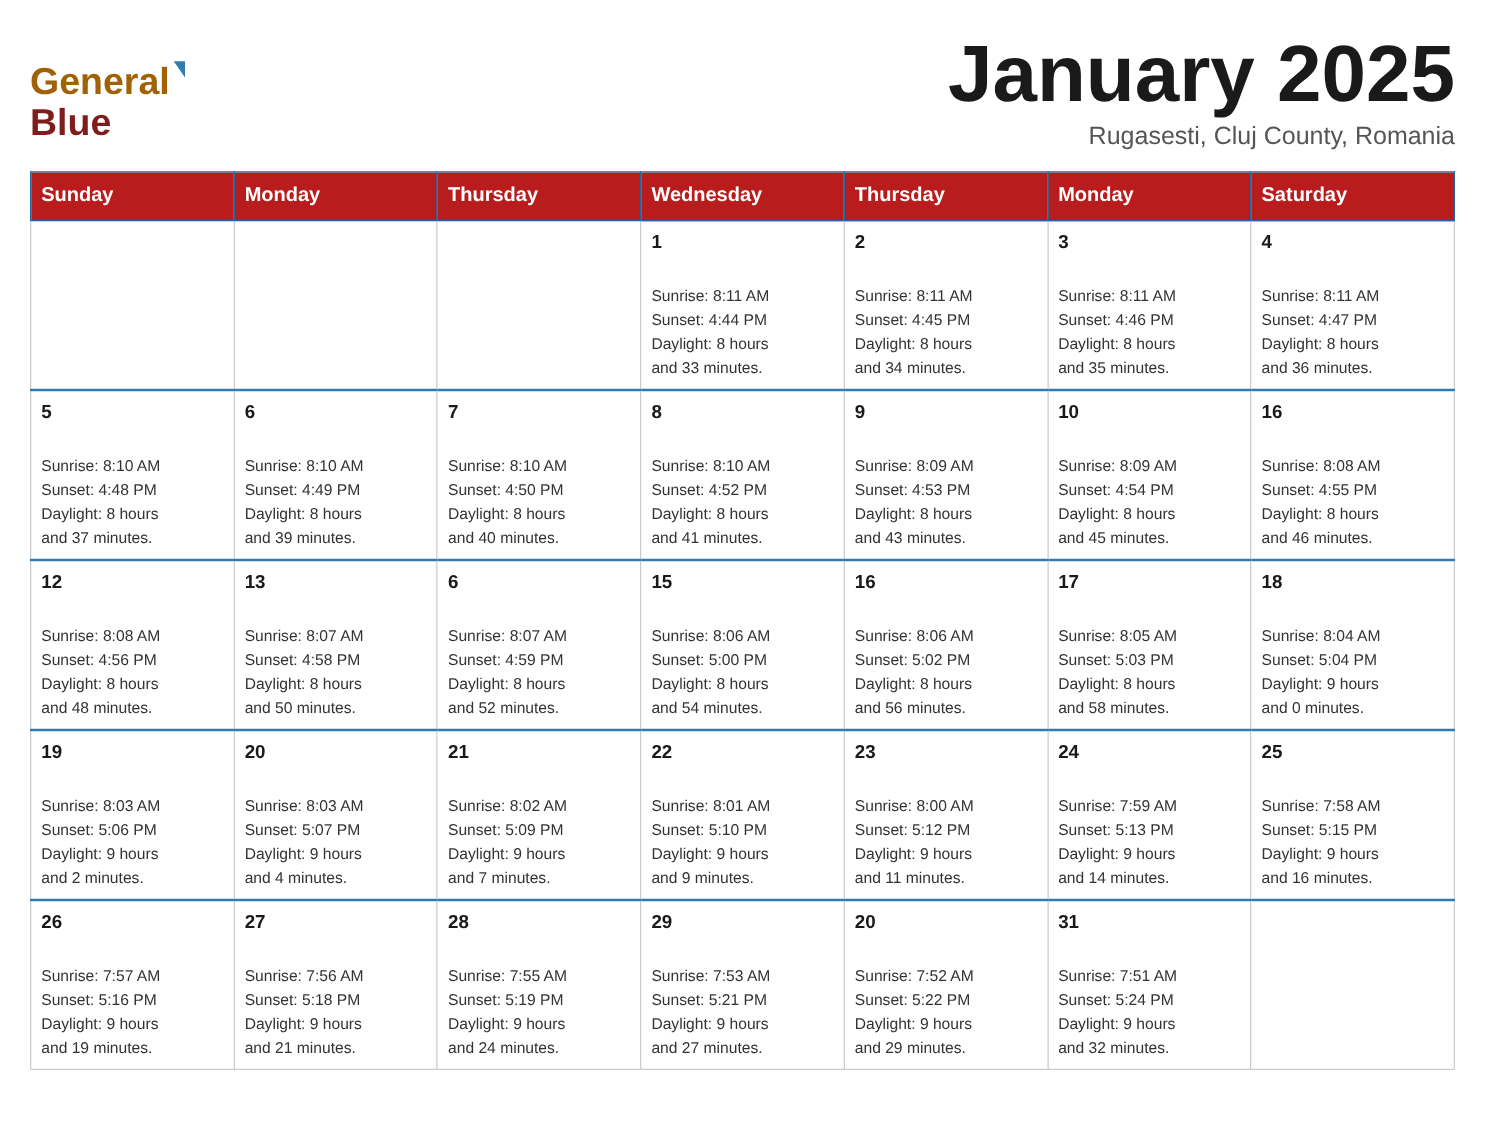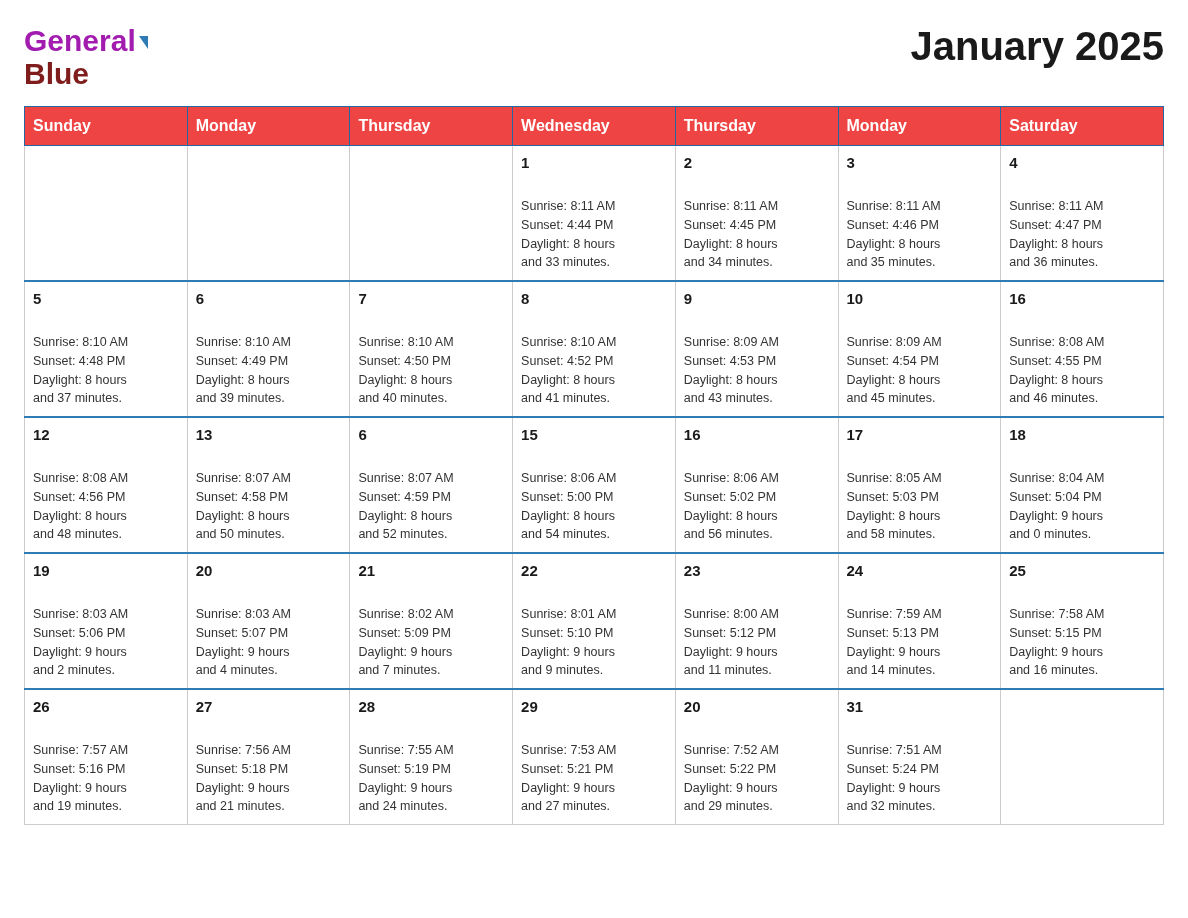--- a/index.html
+++ b/index.html
@@ -14,37 +14,37 @@
     .header {
       display: flex;
       justify-content: space-between;
       align-items: flex-start;
       margin-bottom: 16px;
     }
     .title-block {
       text-align: right;
     }
     .calendar-title {
-      font-size: 40px;
+      font-size: 64px;
       font-weight: bold;
       color: #1a1a1a;
       line-height: 1.1;
     }
     .calendar-subtitle {
       font-size: 20px;
       color: #555;
       margin-top: 4px;
     }
     .calendar {
       width: 100%;
       border-collapse: collapse;
       border: 1px solid #ccc;
     }
     .calendar th {
-      background-color: #ef4444;
+      background-color: #b91c1c;
       color: #fff;
       font-size: 16px;
       font-weight: bold;
       padding: 10px 8px;
       text-align: left;
       border: 1px solid #2567a0;
     }
     .calendar td {
       vertical-align: top;
       padding: 8px;
@@ -80,29 +80,30 @@
     .logo-block {
       line-height: 1.1;
     }
   </style>
 </head>
 <body>
 
 <div class="header">
   <div class="logo-block">
     <div class="logo-wrapper">
-      <span style="font-size:30px;font-weight:bold;color:#a21caf;">General</span>
+      <span style="font-size:30px;font-weight:bold;color:#a16207;margin-top:25px;">General</span>
       <span style="display:inline-block;width:0;height:0;border-left:9px solid transparent;border-right:0;border-top:13px solid #2e7bb5;margin-left:3px;margin-top:4px;vertical-align:top;"></span>
     </div>
     <div>
       <span style="font-size:30px;font-weight:bold;color:#7f1d1d;">Blue</span>
     </div>
   </div>
   <div class="title-block">
     <div class="calendar-title">January 2025</div>
+    <div class="calendar-subtitle">Rugasesti, Cluj County, Romania</div>
   </div>
 </div>
 
 <table class="calendar">
   <thead>
     <tr>
     <th>Sunday</th>
         <th>Monday</th>
         <th>Thursday</th>
         <th>Wednesday</th>

